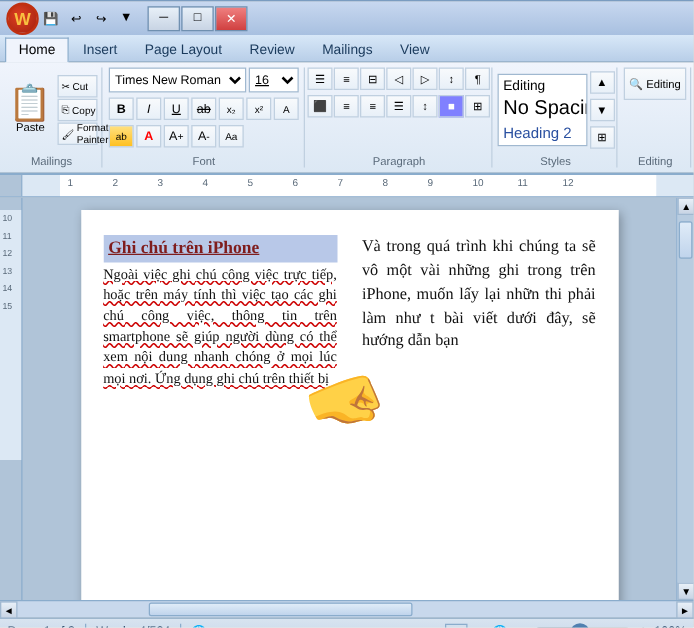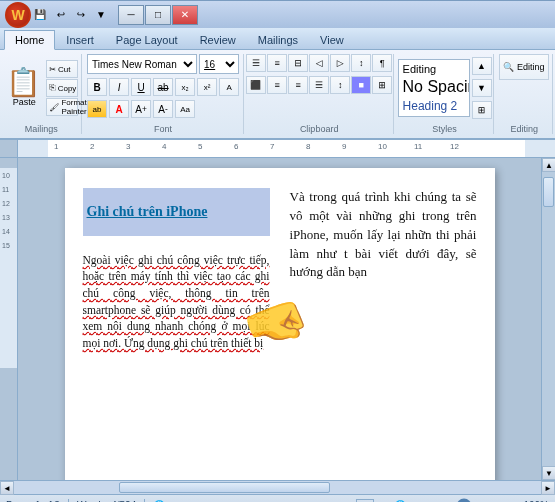--- a/index.html
+++ b/index.html
@@ -133,25 +133,25 @@
       box-shadow: 2px 2px 8px rgba(0,0,0,0.3);
       padding: 20px 18px;
       position: relative;
       column-count: 2;
       column-gap: 20px;
       font-family: 'Times New Roman', serif;
       font-size: 12px;
       line-height: 1.4;
     }
     .page-heading {
-      font-size: 14px; font-weight: bold; color: #0369a1;
+      font-size: 14px; font-weight: bold; color: #7f1d1d;
       text-decoration: underline;
-      margin-bottom: 16px;
+      margin-bottom: 2px;
       background: #d0d8f0;
-      padding: 14px 4px;
+      padding: 1px 4px;
     }
     .page-text { font-size: 11.5px; line-height: 1.45; text-align: justify; color: #111; text-decoration: underline; text-decoration-color: #cc0000; text-decoration-style: wavy; }
     .page-text-plain { font-size: 13px; line-height: 1.45; text-align: justify; color: #111; }
 
     
     .watermark {
       position: absolute;
       top: 50%; left: 50%;
       transform: translate(-50%, -50%);
       font-size: 42px;
@@ -312,21 +312,21 @@
       <div class="para-row">
         <button class="para-btn">⬛</button>
         <button class="para-btn">≡</button>
         <button class="para-btn">≡</button>
         <button class="para-btn">☰</button>
         <button class="para-btn">↕</button>
         <button class="para-btn" style="background:#8080ff; color:white">■</button>
         <button class="para-btn">⊞</button>
       </div>
     </div>
-    <span class="ribbon-group-label">Clipboard</span>
+    <span class="ribbon-group-label">Paragraph</span>
   </div>
 
   <div class="ribbon-group styles-group">
     <div class="ribbon-group-content">
       <div class="styles-box">
         <div class="style-item" style="font-size:11px">Editing</div>
         <div class="style-item" style="font-size:16px">No Spacing</div>
         <div class="style-item" style="font-size:12px; color:#2a50a0">Heading 2</div>
       </div>
       <div style="display:flex; flex-direction:column; gap:4px">

